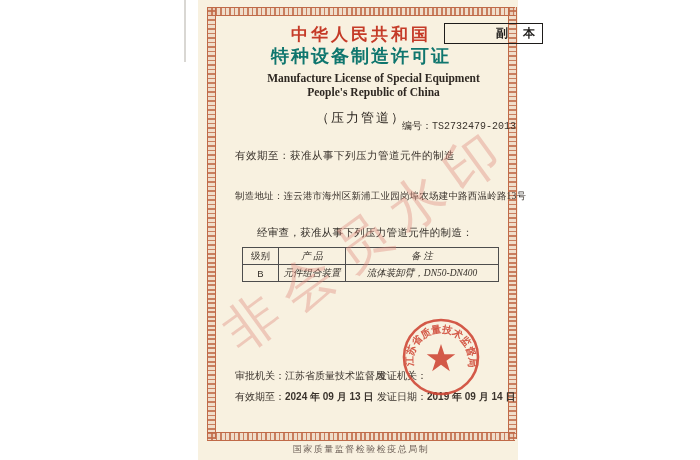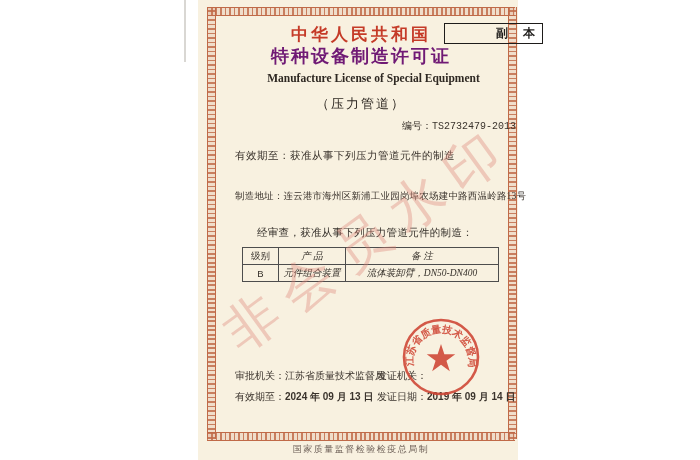--- a/index.html
+++ b/index.html
@@ -27,21 +27,21 @@
 
   .copy-badge{
     position:absolute;left:444px;top:23px;width:53px;height:19px;
     border:1.5px solid #1e1c1a;display:flex;align-items:center;justify-content:center;
     font-size:12px;font-weight:bold;letter-spacing:6px;color:#1e1c1a;text-indent:6px;
     font-family:"Liberation Serif","DejaVu Serif",serif;background:transparent;padding-left:44px;
   }
 
   .title-block{position:absolute;left:207px;top:25px;width:308px;text-align:center;}
   .title-cn1{font-size:17px;font-weight:bold;color:#c53b28;letter-spacing:3px;line-height:20px;font-family:"Liberation Serif","DejaVu Serif",serif;}
-  .title-cn2{font-size:18px;font-weight:bold;color:#701a75;letter-spacing:2px;line-height:21px;margin-top:1px;font-family:"Liberation Serif","DejaVu Serif",serif;}
+  .title-cn2{font-size:18px;font-weight:bold;color:#0f766e;letter-spacing:2px;line-height:21px;margin-top:1px;font-family:"Liberation Serif","DejaVu Serif",serif;}
   .title-en{font-size:11.5px;font-weight:bold;color:#2e2822;line-height:14px;font-family:"Liberation Serif","DejaVu Serif",serif;padding-left:25px;}
   .title-en.first{margin-top:4px;}
   .category{font-size:13px;color:#2e2822;letter-spacing:2px;margin-top:10px;font-family:Liberation Mono, monospace;}
 
   .serial{position:absolute;left:402px;top:119px;font-size:10px;color:#3a332c;}
   .serial .num{font-family:"Liberation Mono","DejaVu Sans Mono",monospace;letter-spacing:0;}
 
   .info-line{position:absolute;left:235px;white-space:nowrap;color:#3a332c;font-family:"Liberation Serif","DejaVu Serif",serif;}
   .info-name{top:149px;font-size:10.5px;letter-spacing:.5px;}
   .info-addr1{top:171px;font-size:9.5px;letter-spacing:.2px;}
@@ -91,20 +91,21 @@
   <div class="frame frame-v frame-right"></div>
 
   <div class="copy-badge">
     <span>副 本</span>
   </div>
 
   <div class="title-block">
     <div class="title-cn1">中华人民共和国</div>
     <div class="title-cn2">特种设备制造许可证</div>
     <div class="title-en first">Manufacture License of Special Equipment</div>
+    <div class="title-en">People's Republic of China</div>
     <div class="category">（压力管道）</div>
   </div>
 
   <div class="serial">
     <span>编号：</span><span class="num">TS2732479-2013</span>
   </div>
 
   <div class="info-line info-name">
     <span>有效期至：</span><span>获准从事下列压力管道元件的制造</span>
   </div>

